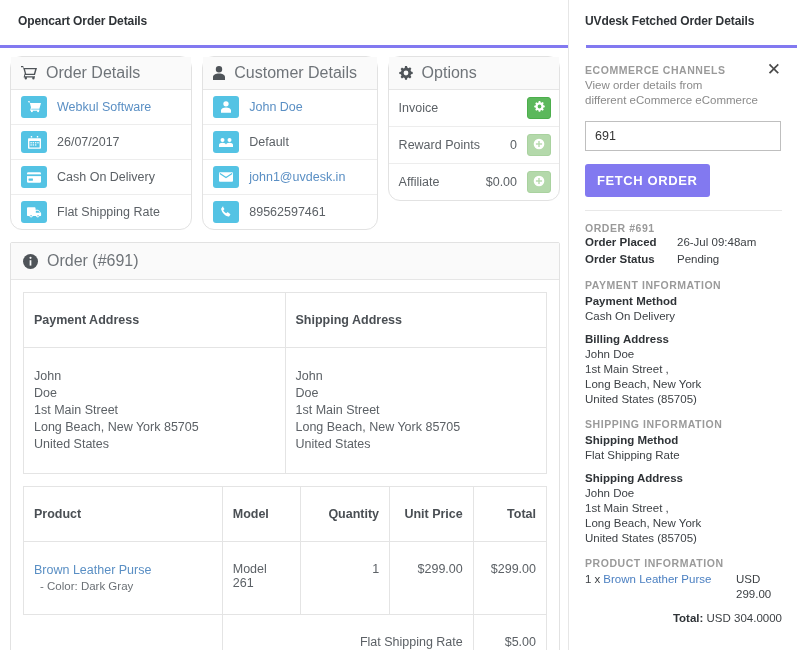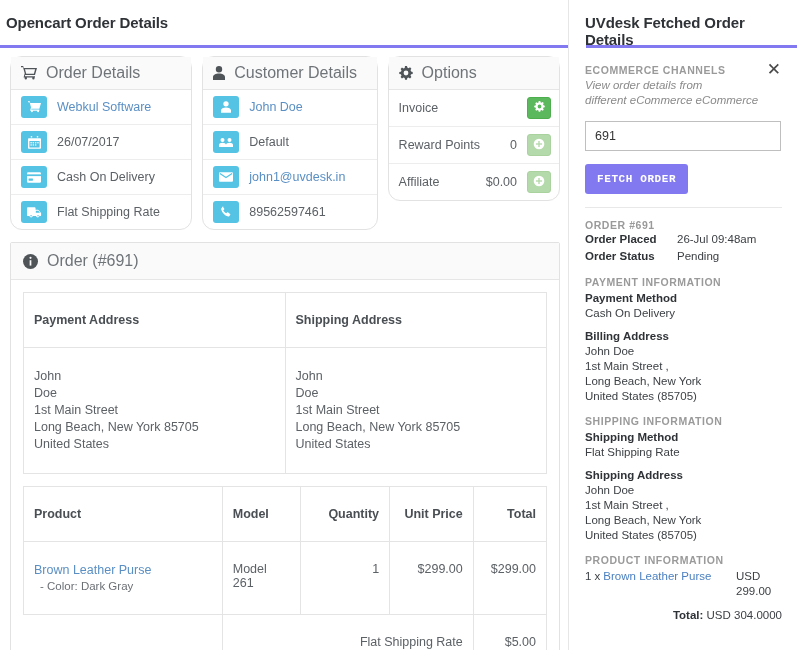--- a/index.html
+++ b/index.html
@@ -14,22 +14,22 @@
   #root { position: relative; width: 797px; height: 650px; }
 
   
   #left-pane {
     position: absolute; left: 0; top: 0;
     width: 568px; height: 650px;
     overflow: hidden;
     background: #fff;
   }
   .pane-title {
-    font-size: 15px; font-weight: bold; color: #2f3337;
-    padding: 14px 0 0 6px; letter-spacing: -0.1px;
+    font-size: 12px; font-weight: bold; color: #2f3337;
+    padding: 14px 0 0 18px; letter-spacing: -0.1px;
   }
   .purple-rule {
     position: absolute; left: 0; top: 45px;
     width: 568px; height: 3px; background: #8279f0;
   }
   #left-body { position: absolute; left: 0; top: 52px; width: 568px; }
 
   .cards-row { display: flex; gap: 10px; padding: 4px 8px 0 10px; align-items: flex-start; }
   .card {
     border: 1px solid #e2e2e2; background: #fff;
@@ -120,36 +120,36 @@
   }
   .sect-title {
     font-size: 10.5px; font-weight: bold; color: #9a9a9a;
     letter-spacing: 0.55px; text-transform: uppercase;
   }
   .close-x {
     font-size: 17px; color: #4a4a4a; line-height: 12px;
     cursor: pointer; padding: 0 1px;
   }
   .sect-sub {
-    font-style: italic; font-size: 11.5px; color: #8a8a8a;
+    font-size: 11.5px; color: #8a8a8a;
     line-height: 15px; margin-top: 2px;
   }
   .hr { border-top: 1px solid #e8e8e8; margin: 13px 0 0 0; }
 
   #order-id-input {
     width: 196px; height: 30px; margin-top: 13px;
     border: 1px solid #bfbfbf; border-radius: 0;
     padding: 0 9px; font-size: 12.5px; color: #333;
     font-family: "Liberation Sans", sans-serif; background: #fff;
   }
   #fetch-order-btn {
     margin-top: 13px; background: #8279f0; border: none;
-    color: #fff; font-size: 11px; font-weight: bold;
+    color: #fff; font-size: 13px; font-weight: bold;
     letter-spacing: 0.6px; padding: 9px 12px; border-radius: 3px;
-    font-family: Liberation Mono, monospace; cursor: pointer;
+    font-family: Liberation Sans, sans-serif; cursor: pointer;
   }
 
   .kv-row { display: flex; font-size: 11.5px; line-height: 17px; }
   .kv-key { font-weight: bold; color: #2f3337; width: 92px; flex: 0 0 92px; }
   .kv-val { color: #3d4145; }
   .blk-label { font-weight: bold; font-size: 11.5px; color: #2f3337; margin-top: 7px; line-height: 16px; }
   .blk-line { font-size: 11.5px; color: #3d4145; line-height: 15px; }
   .sect-head-plain {
     font-size: 10.5px; font-weight: bold; color: #9a9a9a;
     letter-spacing: 0.55px; text-transform: uppercase; margin-top: 11px;

